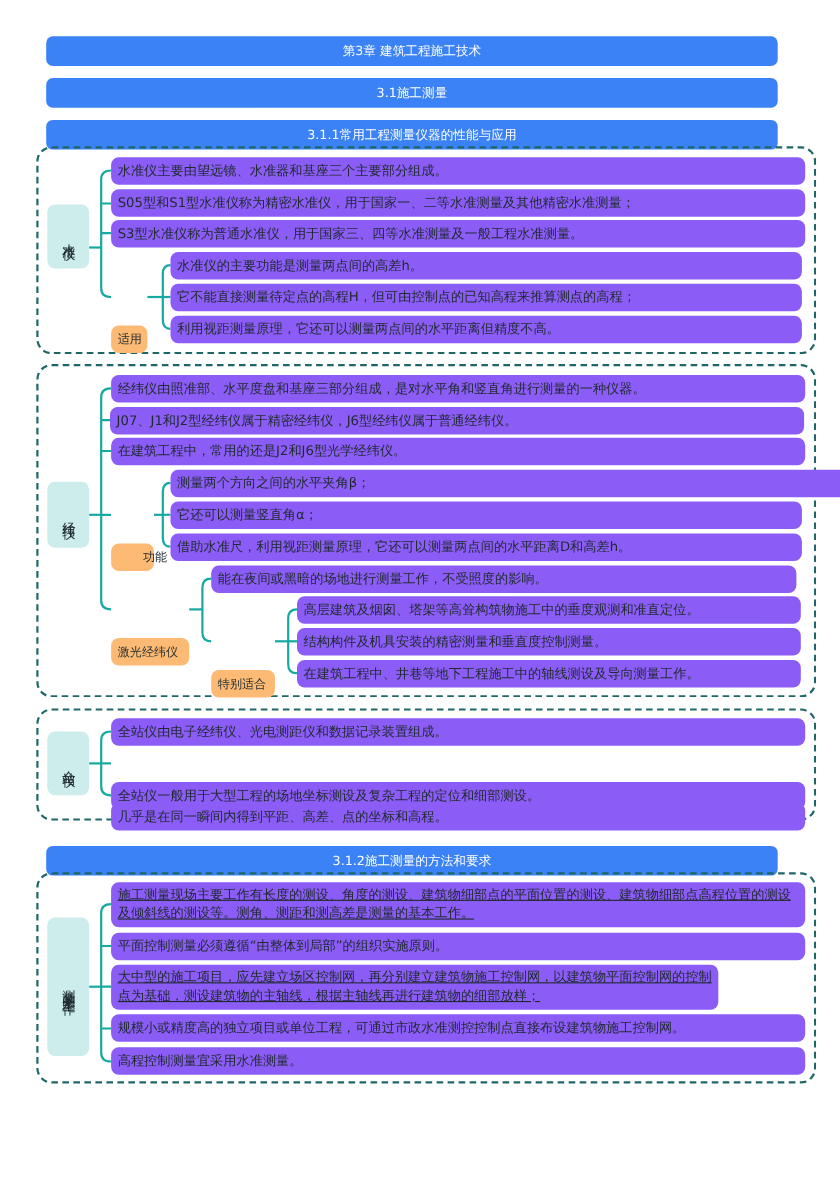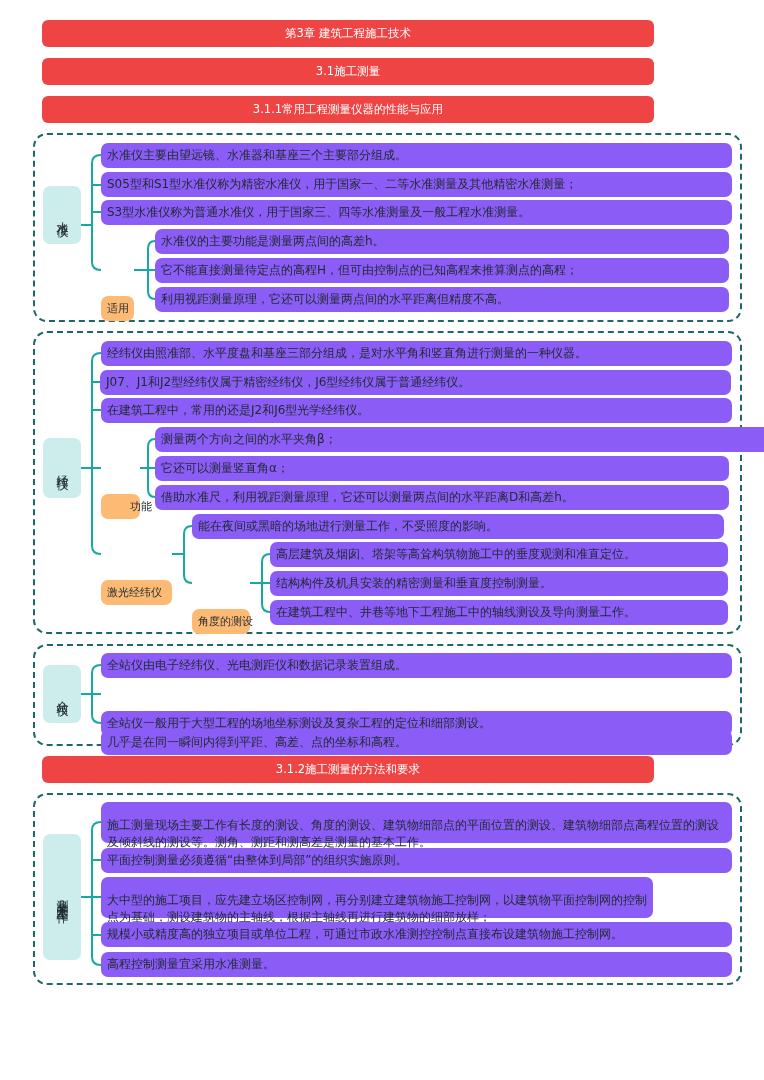--- a/index.html
+++ b/index.html
@@ -1,24 +1,24 @@
 <!DOCTYPE html>
 <html><head>
   <meta charset="utf-8">
   <style>
     html, body { margin:0; padding:0; background:#ffffff; }
     body { width:764px; height:1080px; position:relative; overflow:hidden;
       font-family:"DejaVu Sans","Liberation Sans",sans-serif; color:#1e2a2e; }
-    .banner { position:absolute; left:42px; width:612px; height:27px; background:#ef4444;
-      border-radius:6px; color:#ffffff; font-size:11.5px; line-height:27px; text-align:center; }
+    .banner { position:absolute; left:42px; width:665px; height:27px; background:#3b82f6;
+      border-radius:6px; color:#ffffff; font-size:11.5px; line-height:27px; text-align:center;margin-top:13px; }
     .group { position:absolute; left:33px; width:709px; border:2px dashed #1f6766;
       border-radius:14px; box-sizing:border-box; }
     .node { position:absolute; background:#8b5cf6; border-radius:7px; font-size:12px;
       line-height:25px; height:25px; padding:0 6px; box-sizing:border-box; white-space:nowrap; color:#1e2a2e; }
-    .node.two { height:41px; line-height:17px; padding-top:15px; white-space:normal; }
+    .node.two { height:41px; line-height:17px; padding-top:3px; white-space:normal;text-decoration:underline; }
     .root { position:absolute; left:43px; width:38px; background:#ccedec; border-radius:7px;
       font-size:12px; text-align:center; display:flex; align-items:center; justify-content:center;
       writing-mode:vertical-rl; text-orientation:upright; letter-spacing:2px; color:#1e2a2e; }
     .mid { position:absolute; background:#fdba74; border-radius:7px; font-size:11px;
       height:25px; line-height:25px; padding:0 6px; box-sizing:border-box; white-space:nowrap;margin-top:38px; }
     svg.lines { position:absolute; left:0; top:0; width:764px; height:1080px; pointer-events:none; }
     svg.lines path { fill:none; stroke:#16a9a0; stroke-width:2; }
   </style>
 </head>
 <body>
@@ -72,21 +72,21 @@
 <div class="root" style="top:438px; height:60px;">经纬仪</div>
 <div class="node" style="left:101px; top:341px; width:631px;">经纬仪由照准部、水平度盘和基座三部分组成，是对水平角和竖直角进行测量的一种仪器。</div>
 <div class="node" style="left:100px; top:370px; width:631px;">J07、J1和J2型经纬仪属于精密经纬仪，J6型经纬仪属于普通经纬仪。</div>
 <div class="node" style="left:101px; top:398px; width:631px;">在建筑工程中，常用的还是J2和J6型光学经纬仪。</div>
 <div class="mid" style="left:101px; top:456px; width:39px;padding-left:29px;">功能</div>
 <div class="node" style="left:155px; top:427px; width:652px;">测量两个方向之间的水平夹角β；</div>
 <div class="node" style="left:155px; top:456px; width:574px;">它还可以测量竖直角α；</div>
 <div class="node" style="left:155px; top:485px; width:574px;">借助水准尺，利用视距测量原理，它还可以测量两点间的水平距离D和高差h。</div>
 <div class="mid" style="left:101px; top:542px; width:71px;">激光经纬仪</div>
 <div class="node" style="left:192px; top:514px; width:532px;">能在夜间或黑暗的场地进行测量工作，不受照度的影响。</div>
-<div class="mid" style="left:192px; top:571px; width:58px;">角度的测设</div>
+<div class="mid" style="left:192px; top:571px; width:58px;">特别适合</div>
 <div class="node" style="left:270px; top:542px; width:458px;">高层建筑及烟囱、塔架等高耸构筑物施工中的垂度观测和准直定位。</div>
 <div class="node" style="left:270px; top:571px; width:458px;">结构构件及机具安装的精密测量和垂直度控制测量。</div>
 <div class="node" style="left:270px; top:600px; width:458px;">在建筑工程中、井巷等地下工程施工中的轴线测设及导向测量工作。</div>
 
 <div class="group" style="top:644px; height:102px;"></div>
 <div class="root" style="top:665px; height:58px;">全站仪</div>
 <div class="node" style="left:101px; top:653px; width:631px;">全站仪由电子经纬仪、光电测距仪和数据记录装置组成。</div>
 <div class="node" style="left:101px; top:682px; width:631px;margin-top:48px;">几乎是在同一瞬间内得到平距、高差、点的坐标和高程。</div>
 <div class="node" style="left:101px; top:711px; width:631px;">全站仪一般用于大型工程的场地坐标测设及复杂工程的定位和细部测设。</div>
 

